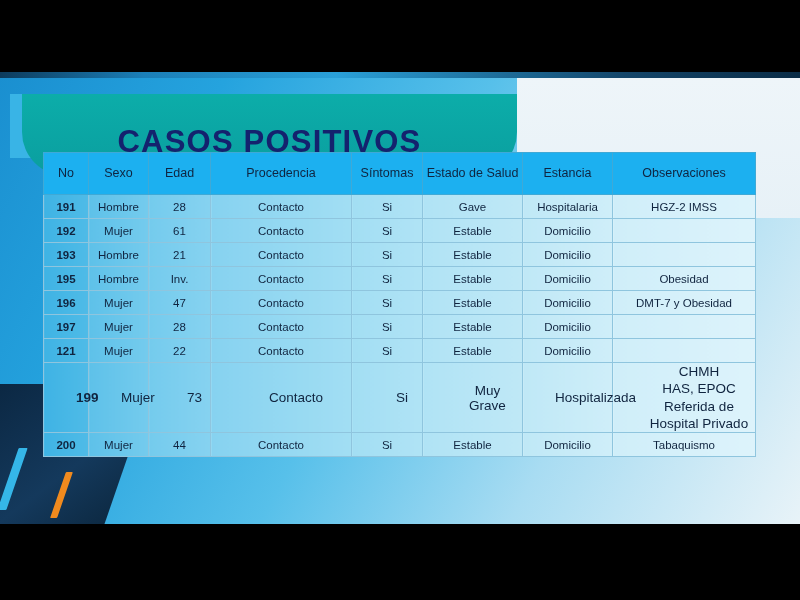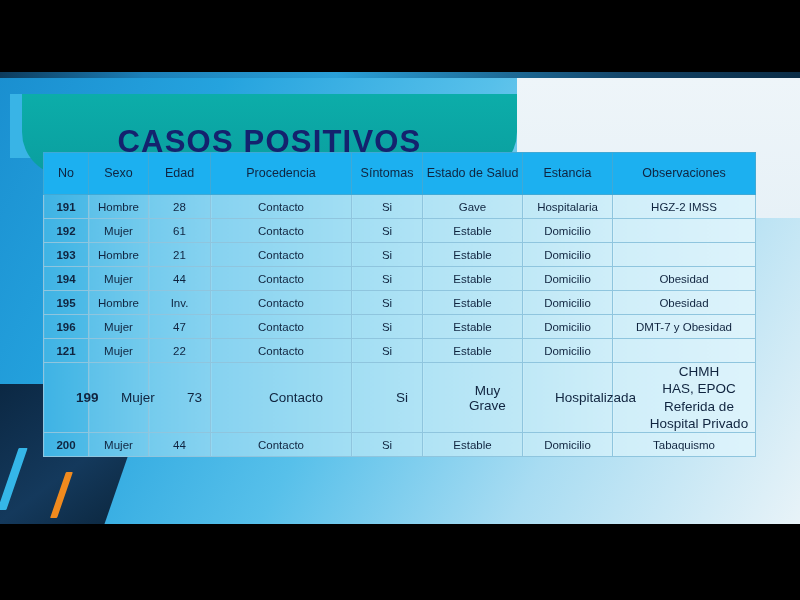--- a/index.html
+++ b/index.html
@@ -176,48 +176,48 @@
               <td class="col-no col-no">193</td>
               <td class="col-sexo">Hombre</td>
               <td class="col-edad">21</td>
               <td class="col-proc">Contacto</td>
               <td class="col-sint">Si</td>
               <td class="col-estado">Estable</td>
               <td class="col-estancia">Domicilio</td>
               <td class="col-obs"></td>
             </tr>
             <tr>
-              <td class="col-no col-no">194</td>
-              <td class="col-sexo">Mujer</td>
-              <td class="col-edad">44</td>
-              <td class="col-proc">Contacto</td>
-              <td class="col-sint">Si</td>
-              <td class="col-estado">Estable</td>
-              <td class="col-estancia">Domicilio</td>
-              <td class="col-obs">Obesidad</td>
-            </tr>
-            <tr>
               <td class="col-no col-no">195</td>
               <td class="col-sexo">Hombre</td>
               <td class="col-edad">Inv.</td>
               <td class="col-proc">Contacto</td>
               <td class="col-sint">Si</td>
               <td class="col-estado">Estable</td>
               <td class="col-estancia">Domicilio</td>
               <td class="col-obs">Obesidad</td>
             </tr>
             <tr>
               <td class="col-no col-no">196</td>
               <td class="col-sexo">Mujer</td>
               <td class="col-edad">47</td>
               <td class="col-proc">Contacto</td>
               <td class="col-sint">Si</td>
               <td class="col-estado">Estable</td>
               <td class="col-estancia">Domicilio</td>
               <td class="col-obs">DMT-7 y Obesidad</td>
+            </tr>
+            <tr>
+              <td class="col-no col-no">197</td>
+              <td class="col-sexo">Mujer</td>
+              <td class="col-edad">28</td>
+              <td class="col-proc">Contacto</td>
+              <td class="col-sint">Si</td>
+              <td class="col-estado">Estable</td>
+              <td class="col-estancia">Domicilio</td>
+              <td class="col-obs"></td>
             </tr>
             <tr>
               <td class="col-no col-no">121</td>
               <td class="col-sexo">Mujer</td>
               <td class="col-edad">22</td>
               <td class="col-proc">Contacto</td>
               <td class="col-sint">Si</td>
               <td class="col-estado">Estable</td>
               <td class="col-estancia">Domicilio</td>
               <td class="col-obs"></td>

